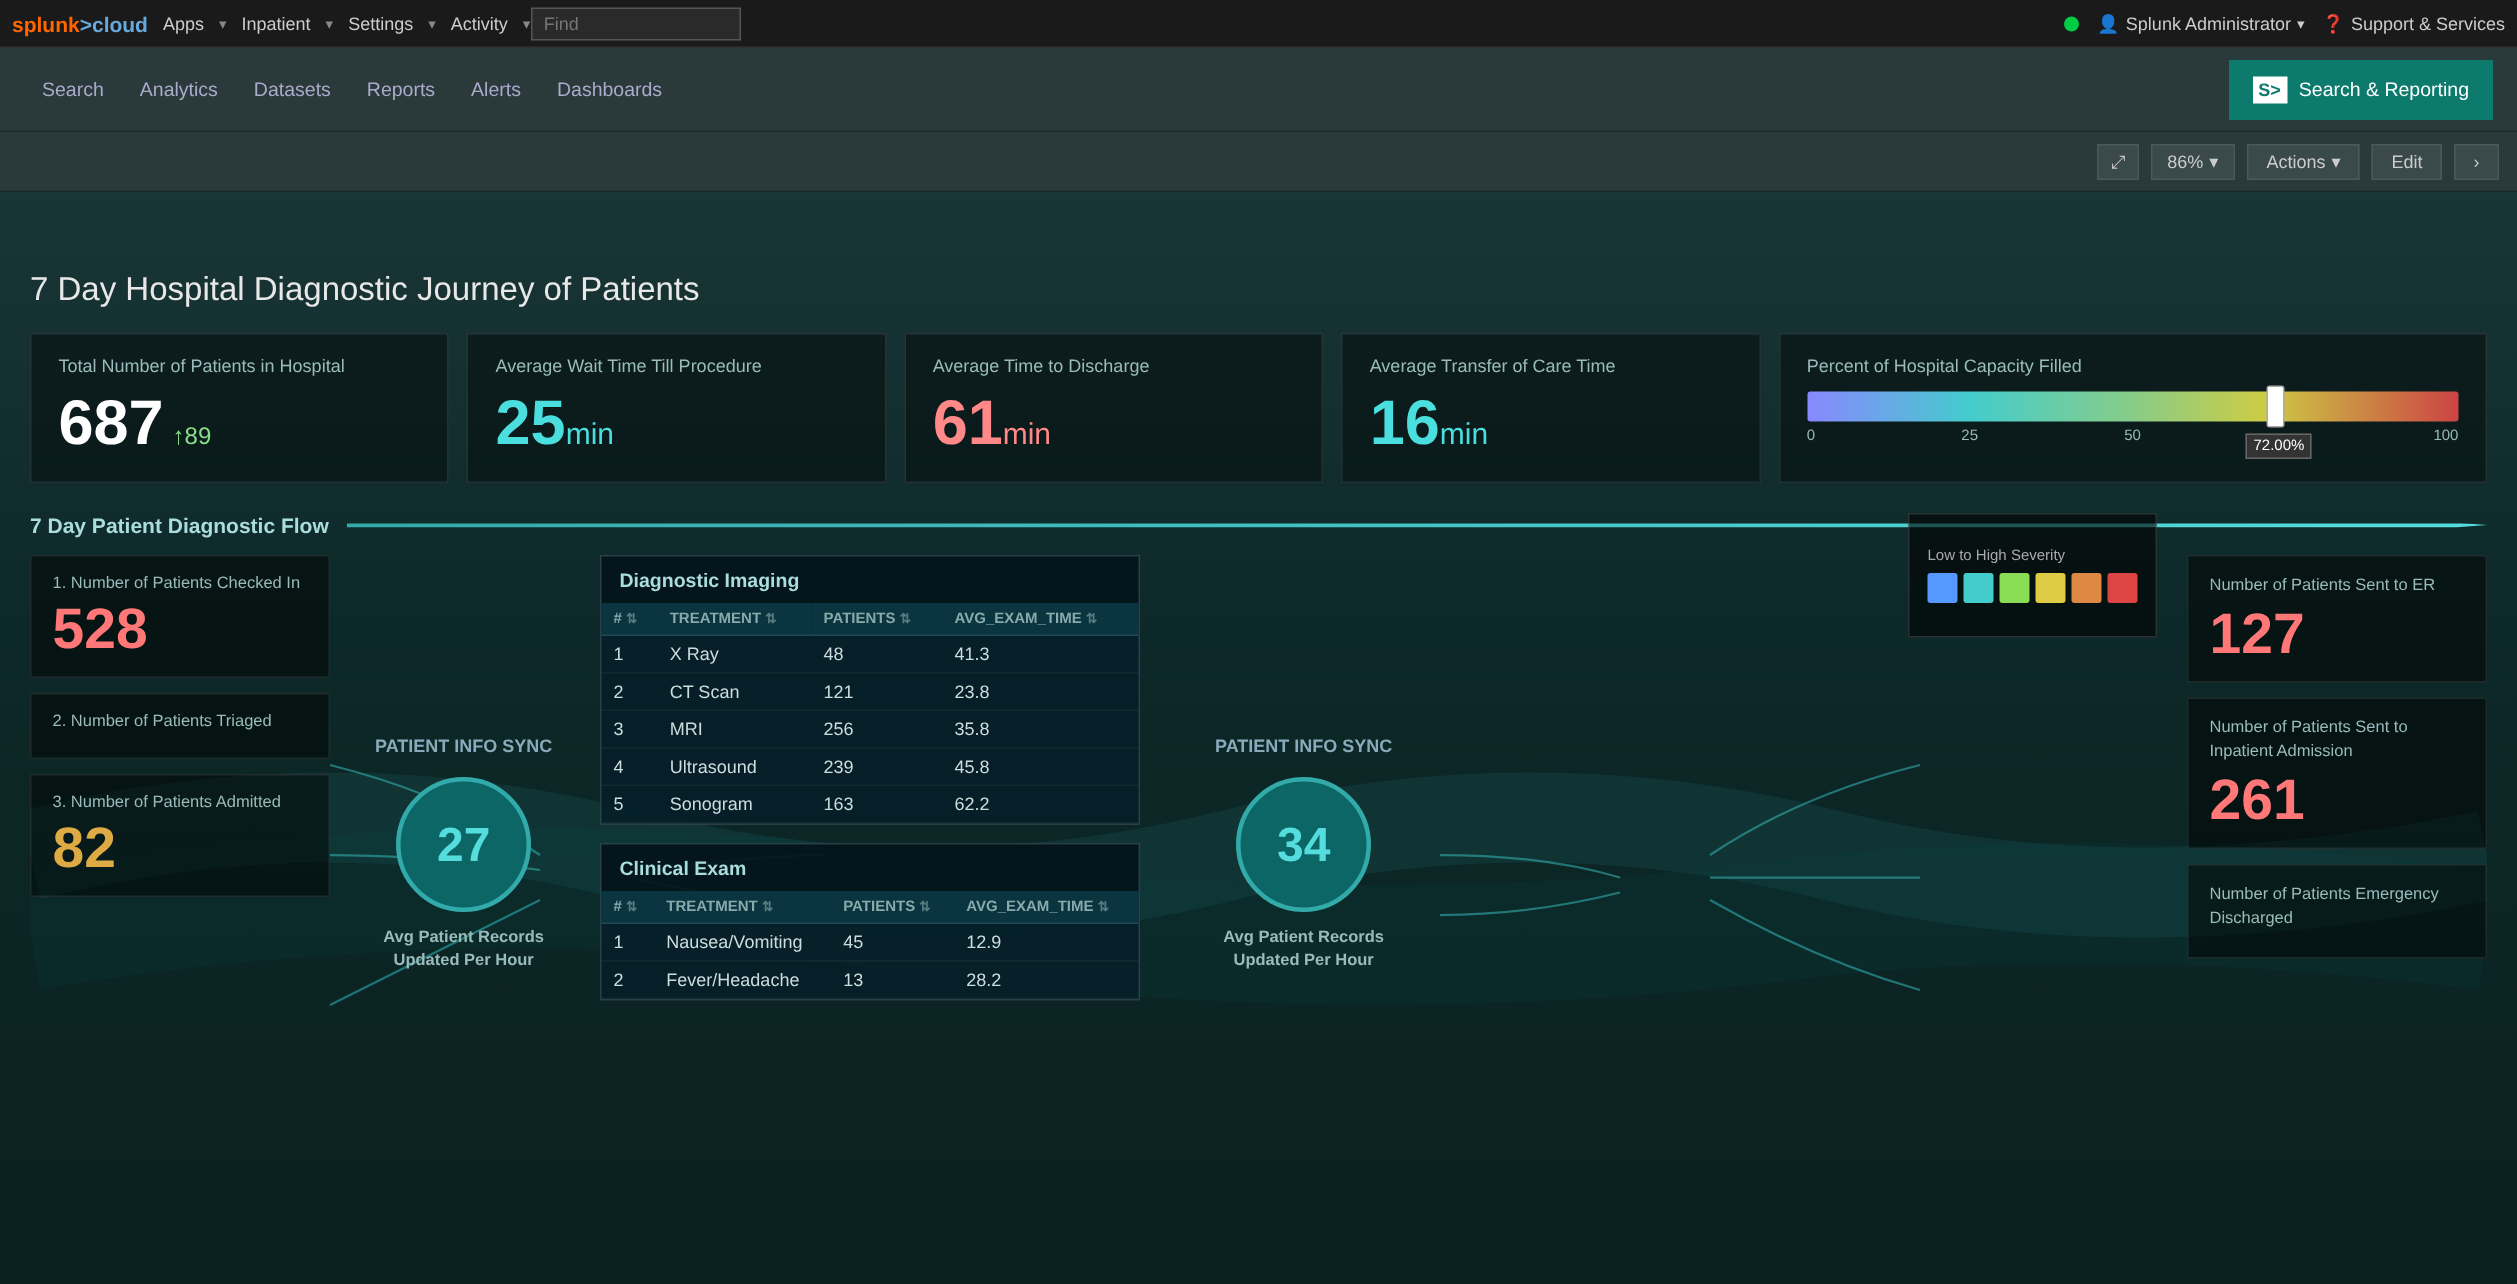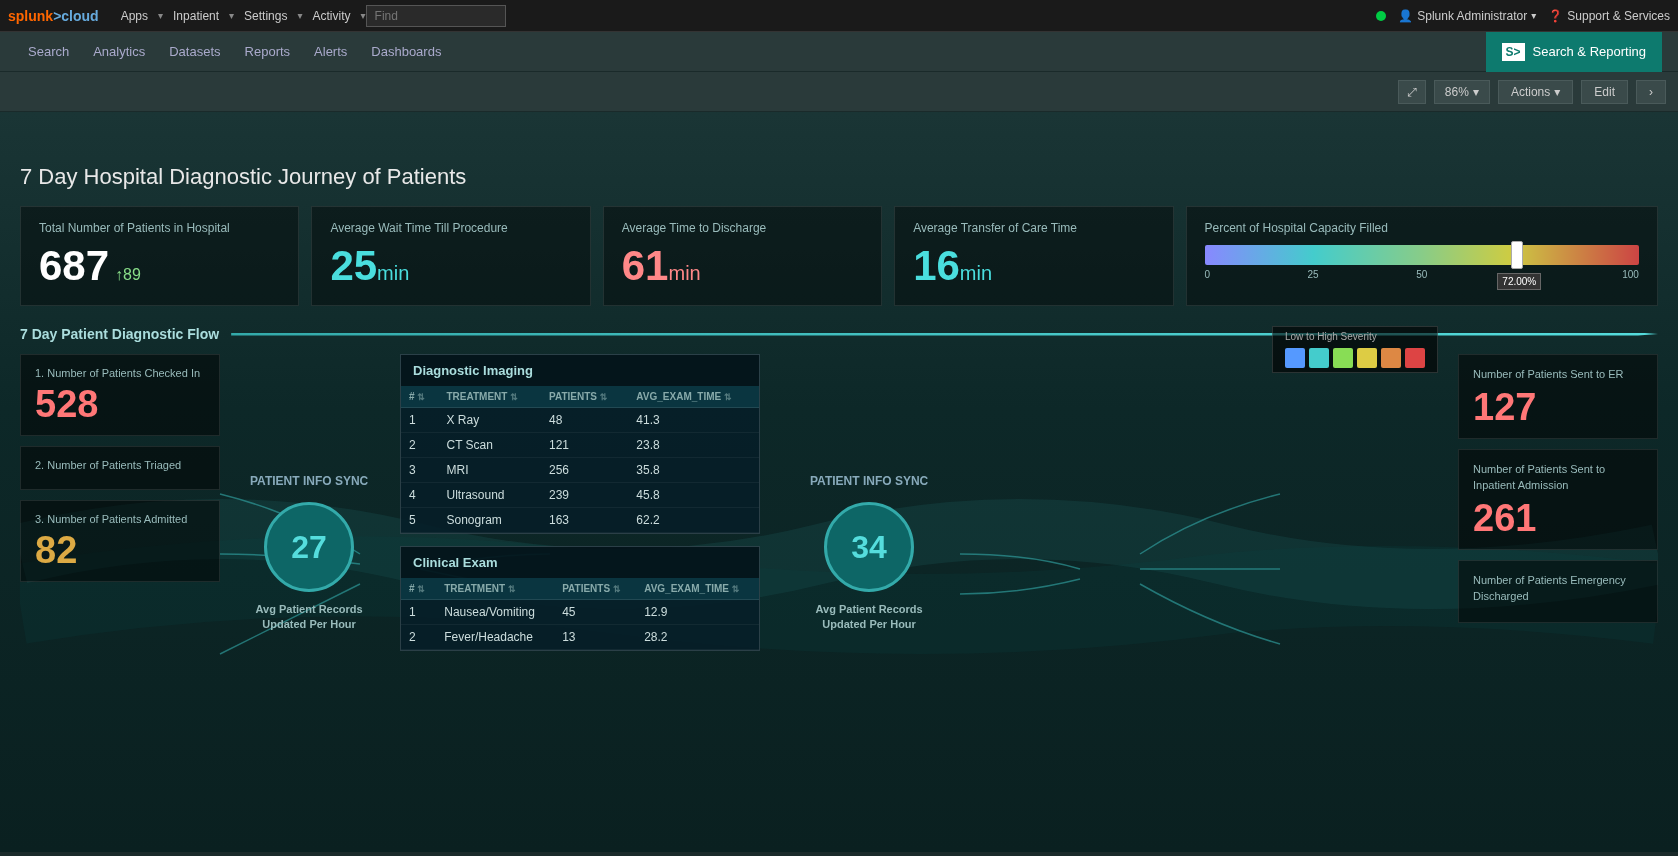--- a/index.html
+++ b/index.html
@@ -11,21 +11,20 @@
       height: 32px;
       display: flex;
       align-items: center;
       padding: 0 8px;
       border-bottom: 1px solid #333;
     }
     .top-nav .logo {
       color: #ff6600;
       font-weight: bold;
       font-size: 14px;
-      margin-right: 12px;
       display: flex;
       align-items: center;
     }
     .top-nav .logo span { color: #fff; }
     .top-nav .nav-item {
       color: #ccc;
       font-size: 12px;
       padding: 0 10px;
       height: 32px;
       display: flex;
@@ -53,21 +52,21 @@
     .top-nav .right-items .admin-label {
       color: #ccc; font-size: 12px; display: flex; align-items: center; gap: 4px;
     }
     .top-nav .right-items .support-label {
       color: #ccc; font-size: 12px; display: flex; align-items: center; gap: 4px;
     }
 
     
     .sec-nav {
       background: #2a3a3a;
-      height: 40px;
+      height: 56px;
       display: flex;
       align-items: center;
       padding: 0 16px;
       border-bottom: 1px solid #1a2a2a;
       position: relative;
     }
     .sec-nav .sec-item {
       color: #aac;
       font-size: 13px;
       padding: 0 12px;
@@ -312,21 +311,21 @@
       line-height: 1;
     }
 
     
     .severity-legend {
       position: absolute;
       right: 220px;
       top: 0;
       background: rgba(0,0,0,0.6);
       border: 1px solid rgba(255,255,255,0.15);
-      padding: 4px 12px;
+      padding: 22px 12px;
     }
     .severity-legend .sl-title {
       color: #aaa;
       font-size: 10px;
       margin-bottom: 6px;
     }
     .severity-colors {
       display: flex;
       gap: 4px;
     }

